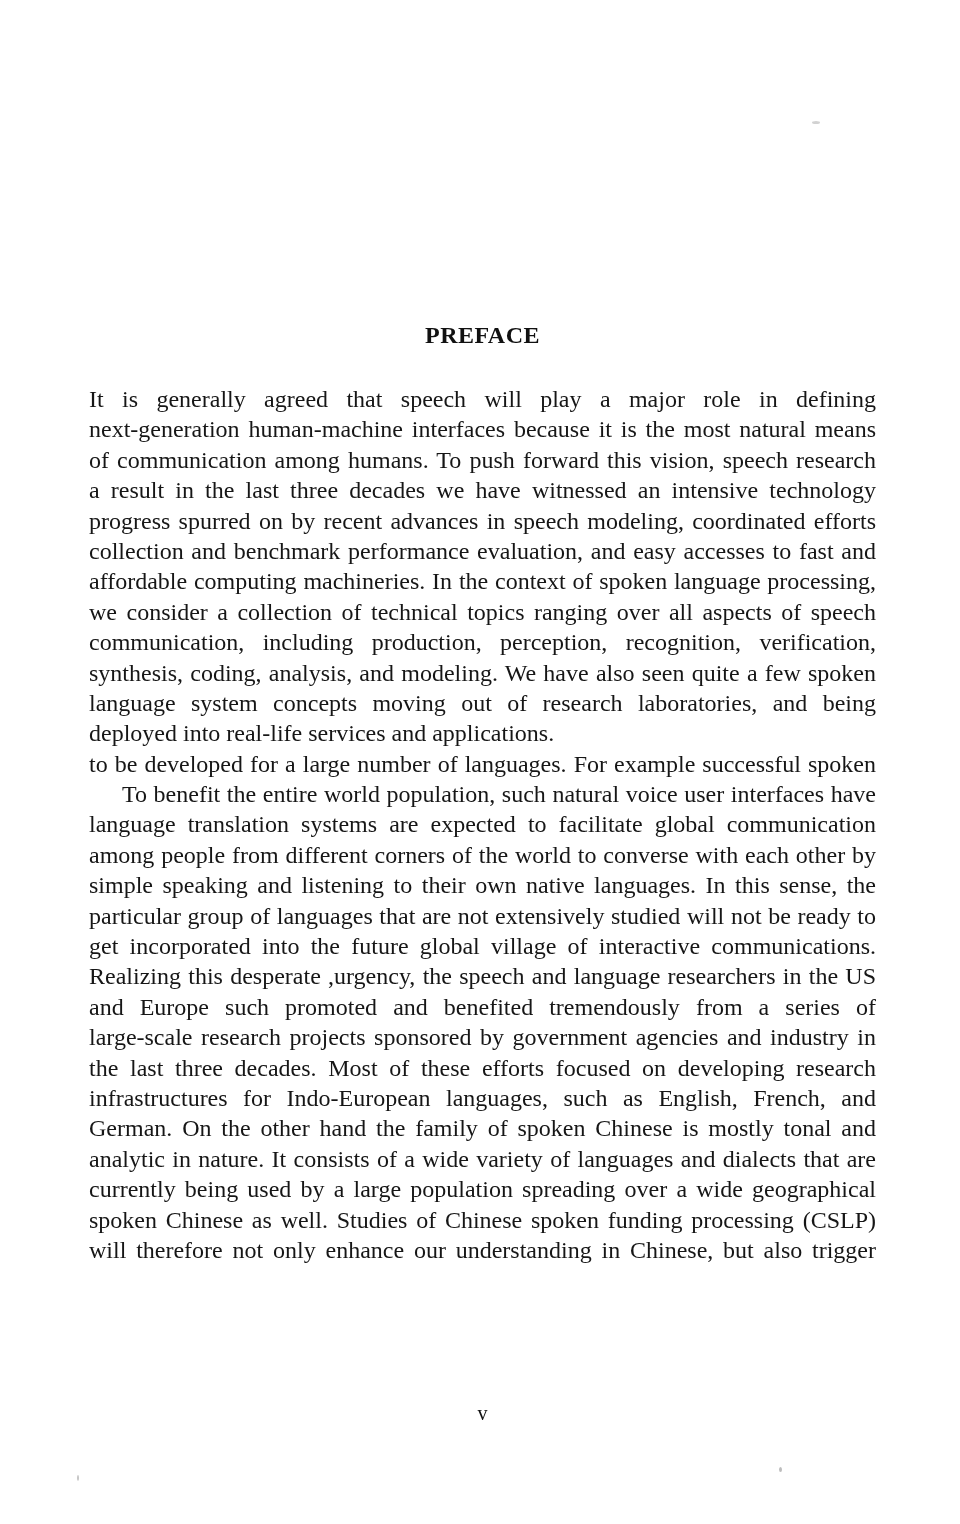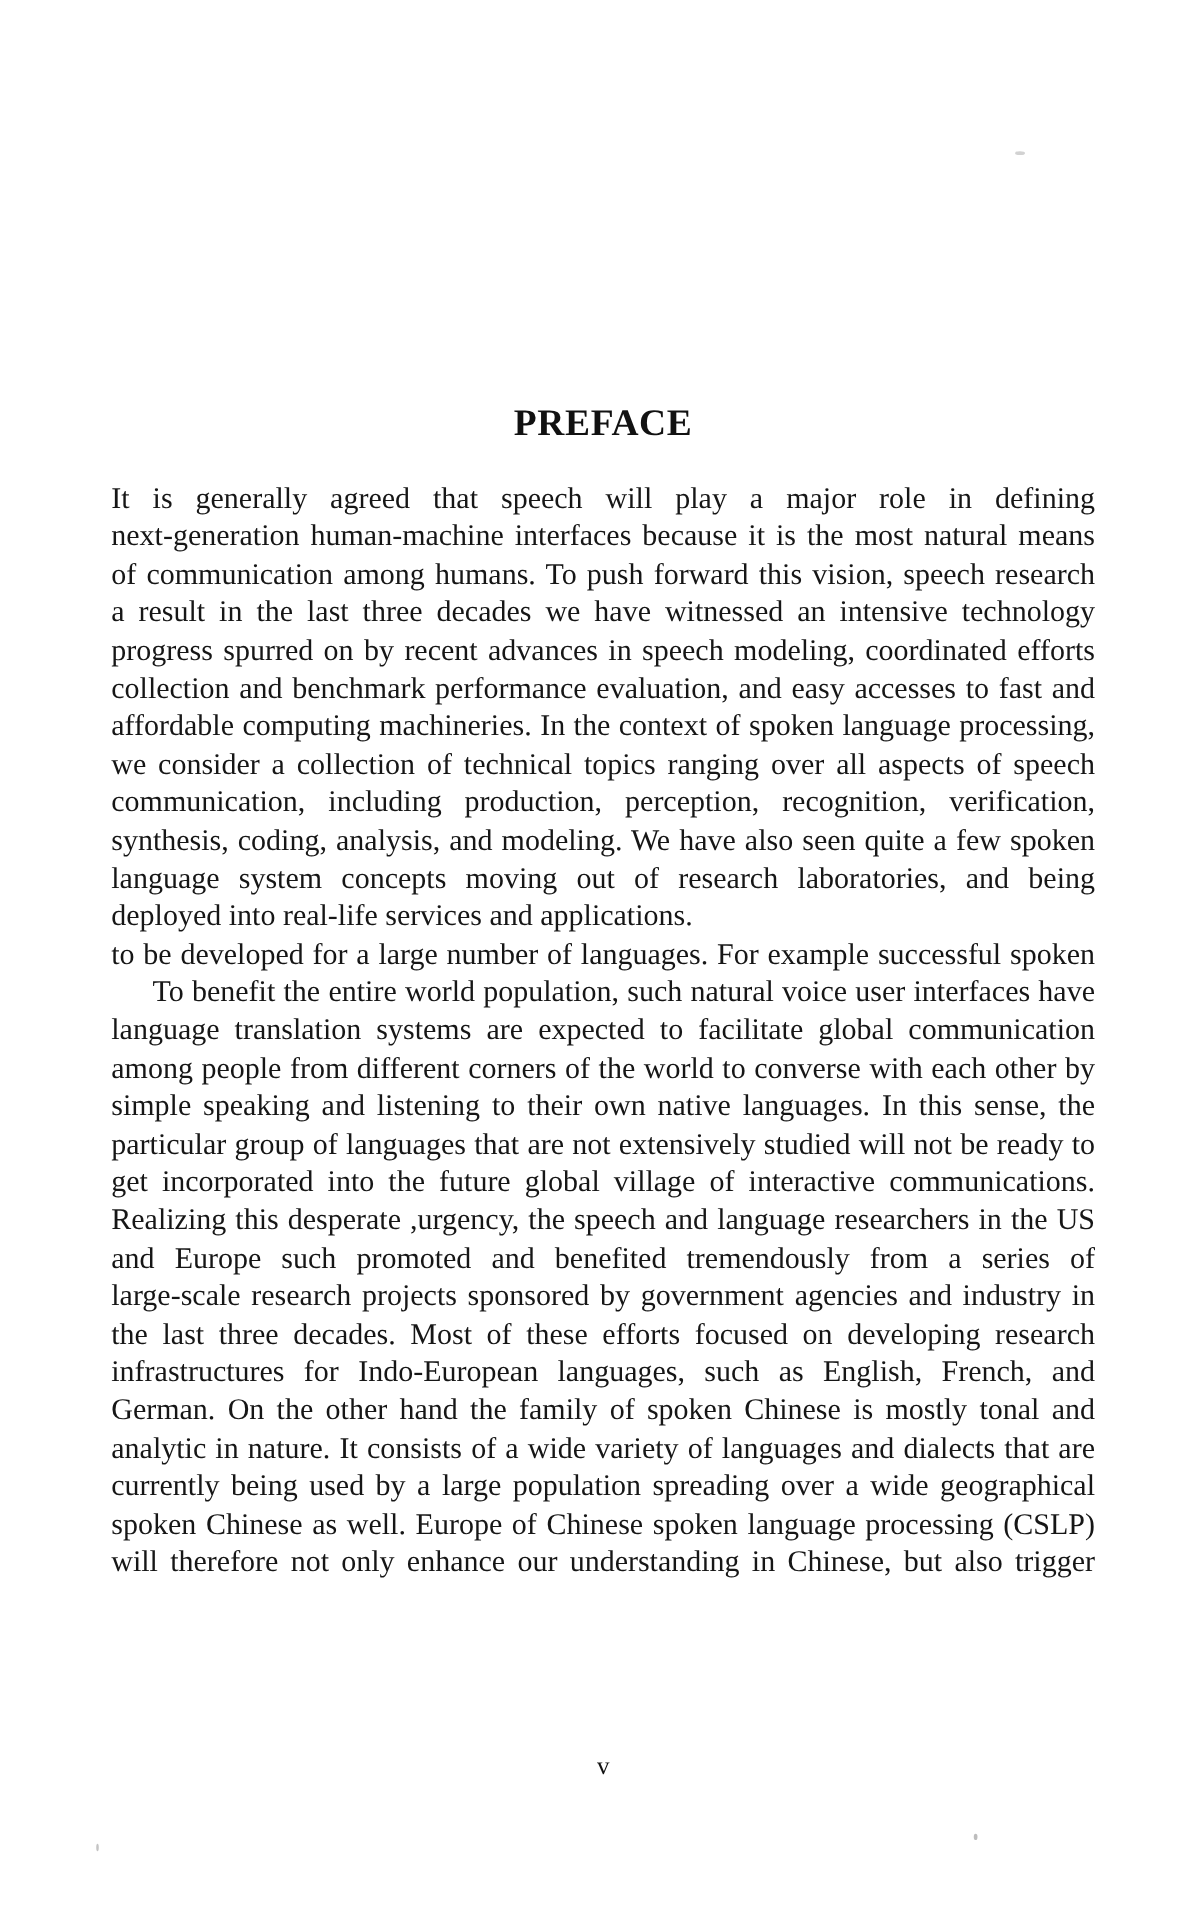--- a/index.html
+++ b/index.html
@@ -16,21 +16,21 @@
     font-family: "Liberation Serif", "DejaVu Serif", serif;
     color: #161616;
   }
   .heading {
     position: absolute;
     left: 89px;
     top: 322px;
     width: 787px;
     margin: 0;
     text-align: center;
-    font-size: 30px;
+    font-size: 24px;
     font-weight: bold;
     letter-spacing: 0.5px;
     color: #111111;
   }
   .body-text {
     position: absolute;
     left: 89px;
     top: 384px;
     width: 787px;
     font-size: 24px;
@@ -114,21 +114,21 @@
       <div class="line">particular group of languages that are not extensively studied will not be ready to</div>
       <div class="line">get incorporated into the future global village of interactive communications.</div>
       <div class="line">Realizing this desperate ,urgency, the speech and language researchers in the US</div>
       <div class="line">and Europe such promoted and benefited tremendously from a series of</div>
       <div class="line">large-scale research projects sponsored by government agencies and industry in</div>
       <div class="line">the last three decades. Most of these efforts focused on developing research</div>
       <div class="line">infrastructures for Indo-European languages, such as English, French, and</div>
       <div class="line">German. On the other hand the family of spoken Chinese is mostly tonal and</div>
       <div class="line">analytic in nature. It consists of a wide variety of languages and dialects that are</div>
       <div class="line">currently being used by a large population spreading over a wide geographical</div>
-      <div class="line">spoken Chinese as well. Europe of Chinese spoken language processing (CSLP)</div>
+      <div class="line">spoken Chinese as well. Studies of Chinese spoken funding processing (CSLP)</div>
       <div class="line">will therefore not only enhance our understanding in Chinese, but also trigger</div>
     </div>
 
   <div class="page-number">v</div>
 
   <div class="speck speck-top"></div>
   <div class="speck speck-bottom-right"></div>
   <div class="speck speck-bottom-left"></div>
 </div>
 

